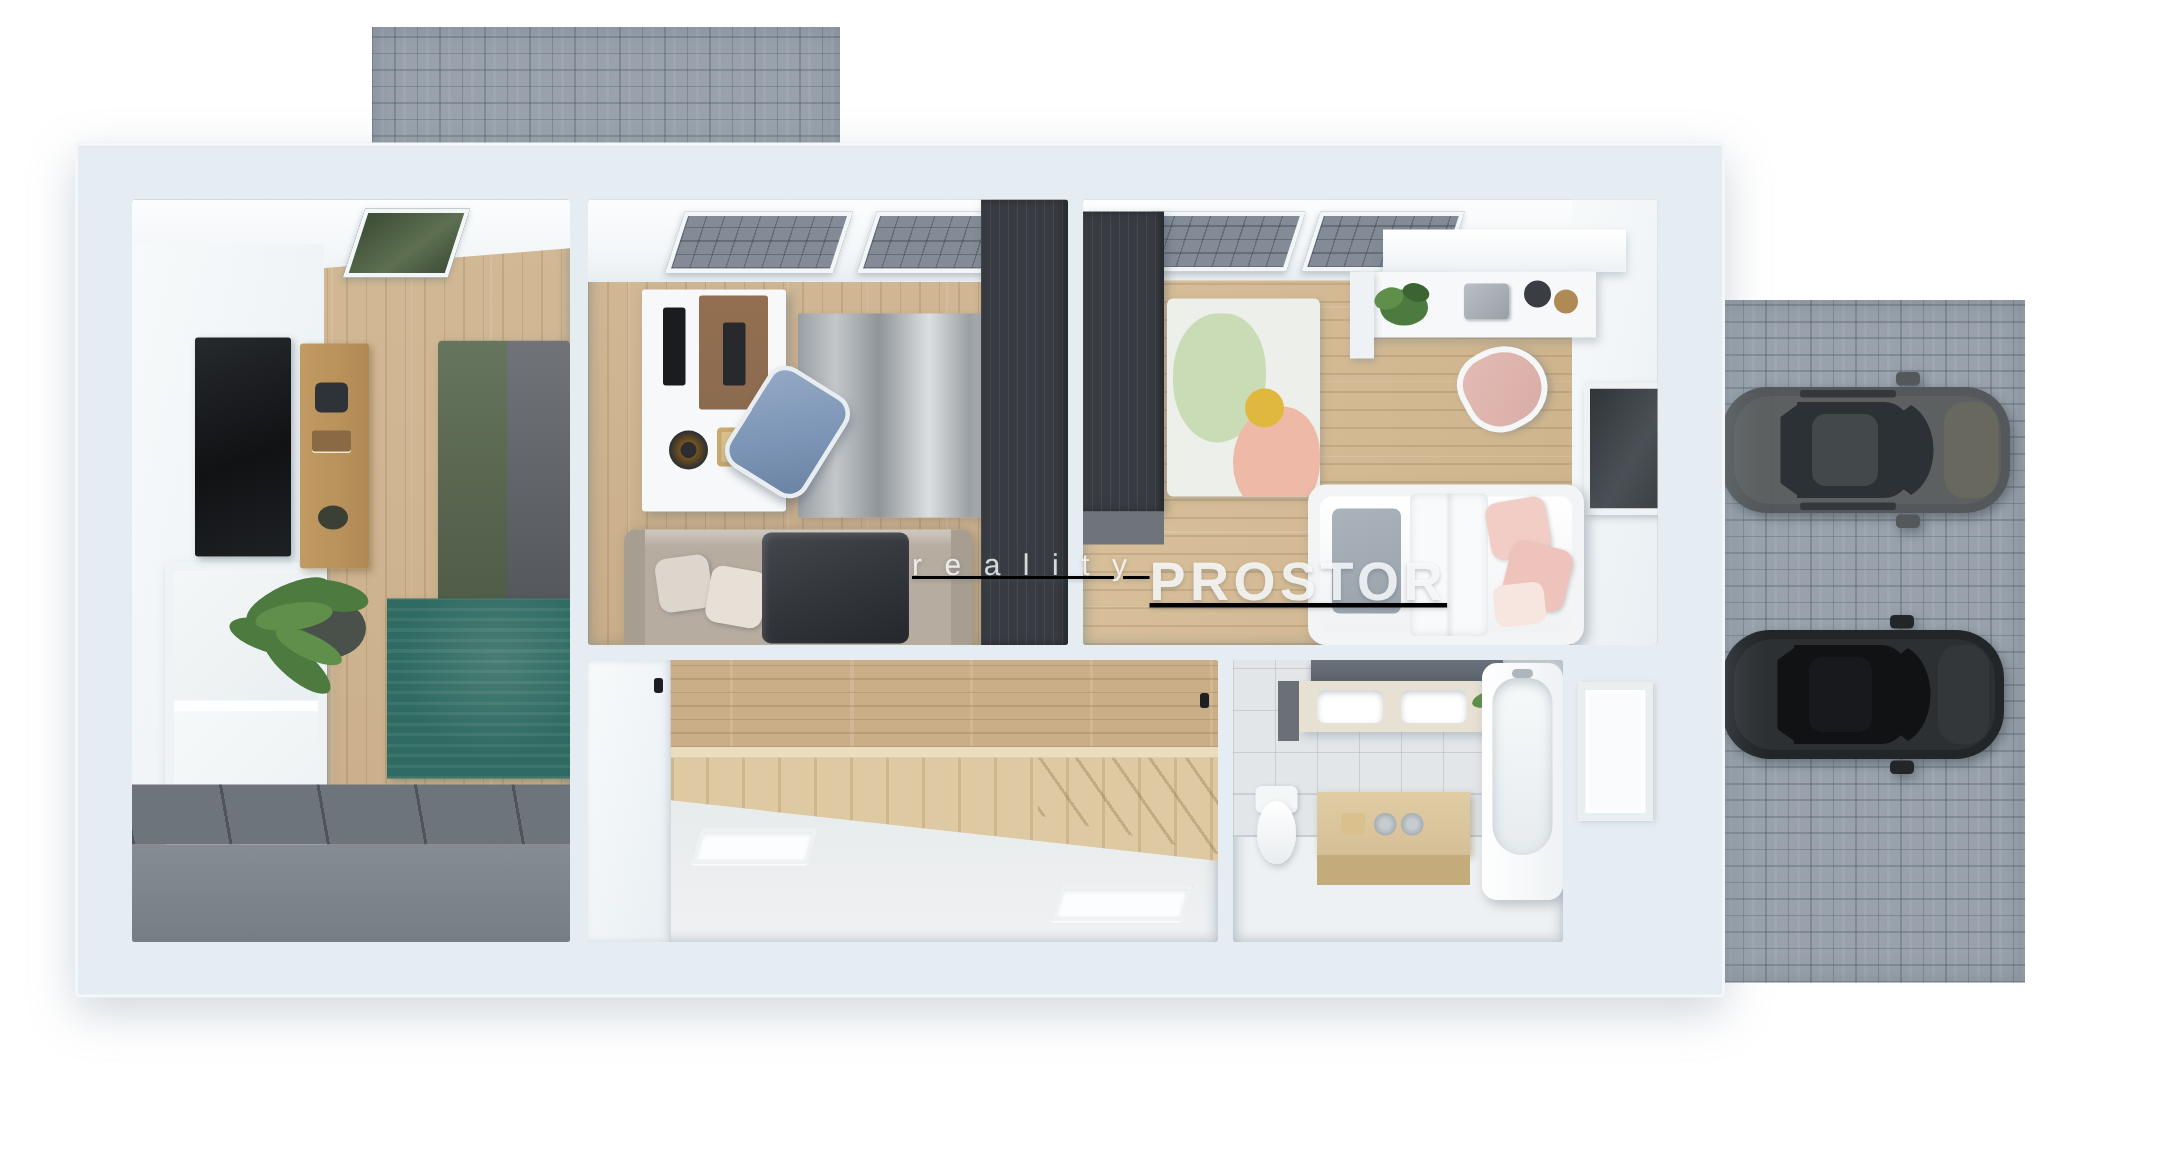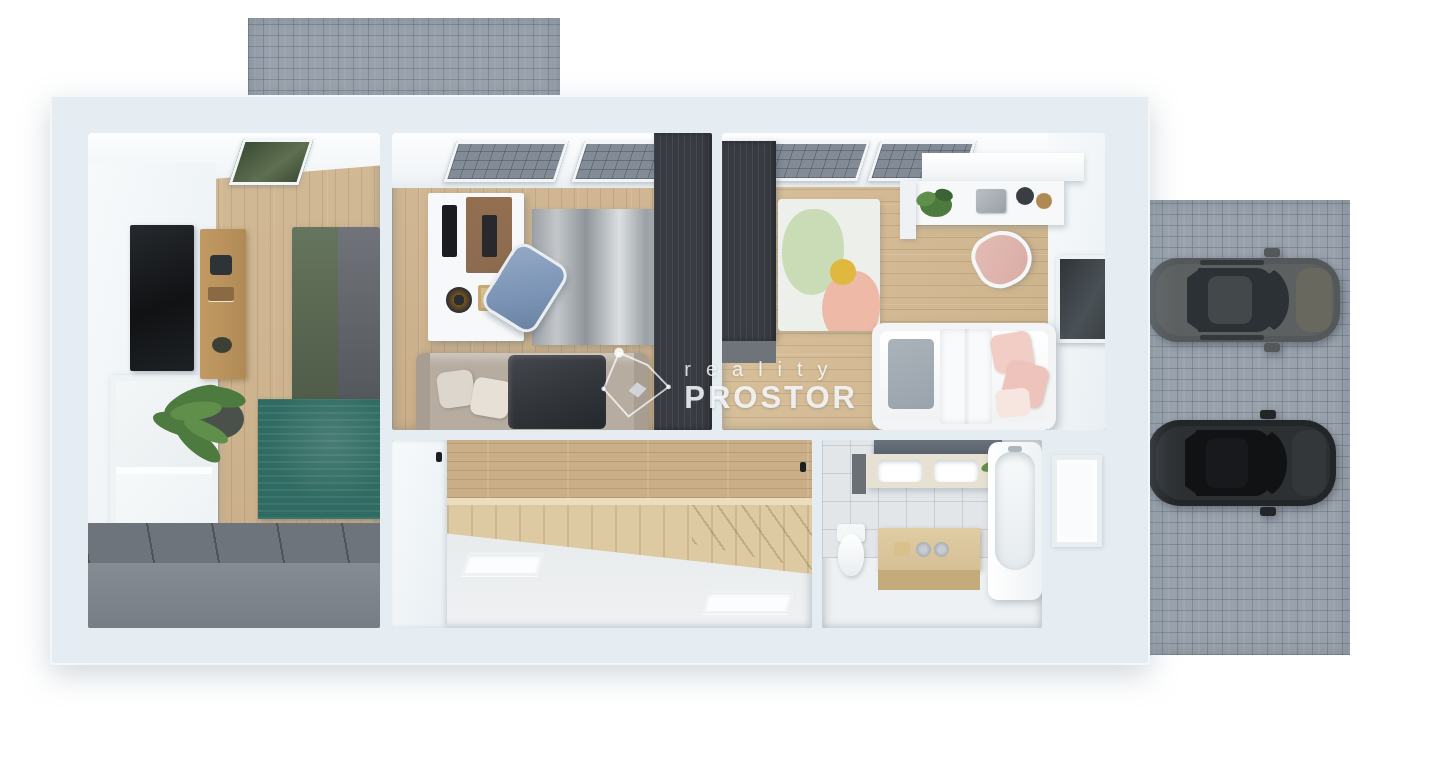--- a/index.html
+++ b/index.html
@@ -55,23 +55,23 @@
   }
   .wardrobe-dark{
     background-color:var(--wardrobe_dark);
     background-image:repeating-linear-gradient(90deg, rgba(255,255,255,.07) 0 1px, transparent 1px 6px);
     box-shadow: inset -3px 0 6px rgba(0,0,0,.35), 2px 2px 6px rgba(60,70,80,.35);
   }
   .whitewall{background:linear-gradient(105deg,#f7fafb,#e9eff3);}
 
   
   .watermark{display:flex;align-items:center;gap:10px;z-index:50;pointer-events:none;}
-  .wm-text{display:flex;flex-direction:column;line-height:1;text-shadow:0 1px 3px rgba(70,85,98,.30);}
+  .wm-text{display:flex;flex-direction:row;line-height:1;text-shadow:0 1px 3px rgba(70,85,98,.30);text-decoration:underline;}
   .wm-top{font-size:20px;letter-spacing:15px;font-weight:400;color:rgba(255,255,255,.80);}
-  .wm-bottom{font-size:31px;letter-spacing:3px;font-weight:bold;color:rgba(250,252,253,.85);margin-top:3px;}
+  .wm-bottom{font-size:36px;letter-spacing:3px;font-weight:bold;color:rgba(250,252,253,.85);margin-top:3px;}
 
   
   .car{filter:drop-shadow(2px 3px 4px rgba(40,48,55,.45));}
   .car1 .body{fill:var(--car1_body);} .car1 .body2{fill:#5c6061;} .car1 .glass{fill:var(--car1_glass);}
   .car1 .rooftop{fill:var(--car1_roof);} .car1 .hood{fill:#72705f;opacity:.55;}
   .car2 .body{fill:var(--car2_body);} .car2 .body2{fill:#2d3033;} .car2 .glass{fill:var(--car2_glass);}
   .car2 .rooftop{fill:var(--car2_roof);} .car2 .hood{fill:#3a3e41;opacity:.5;}
 
   .tile-floor{
     background-color:var(--bath_tile);

